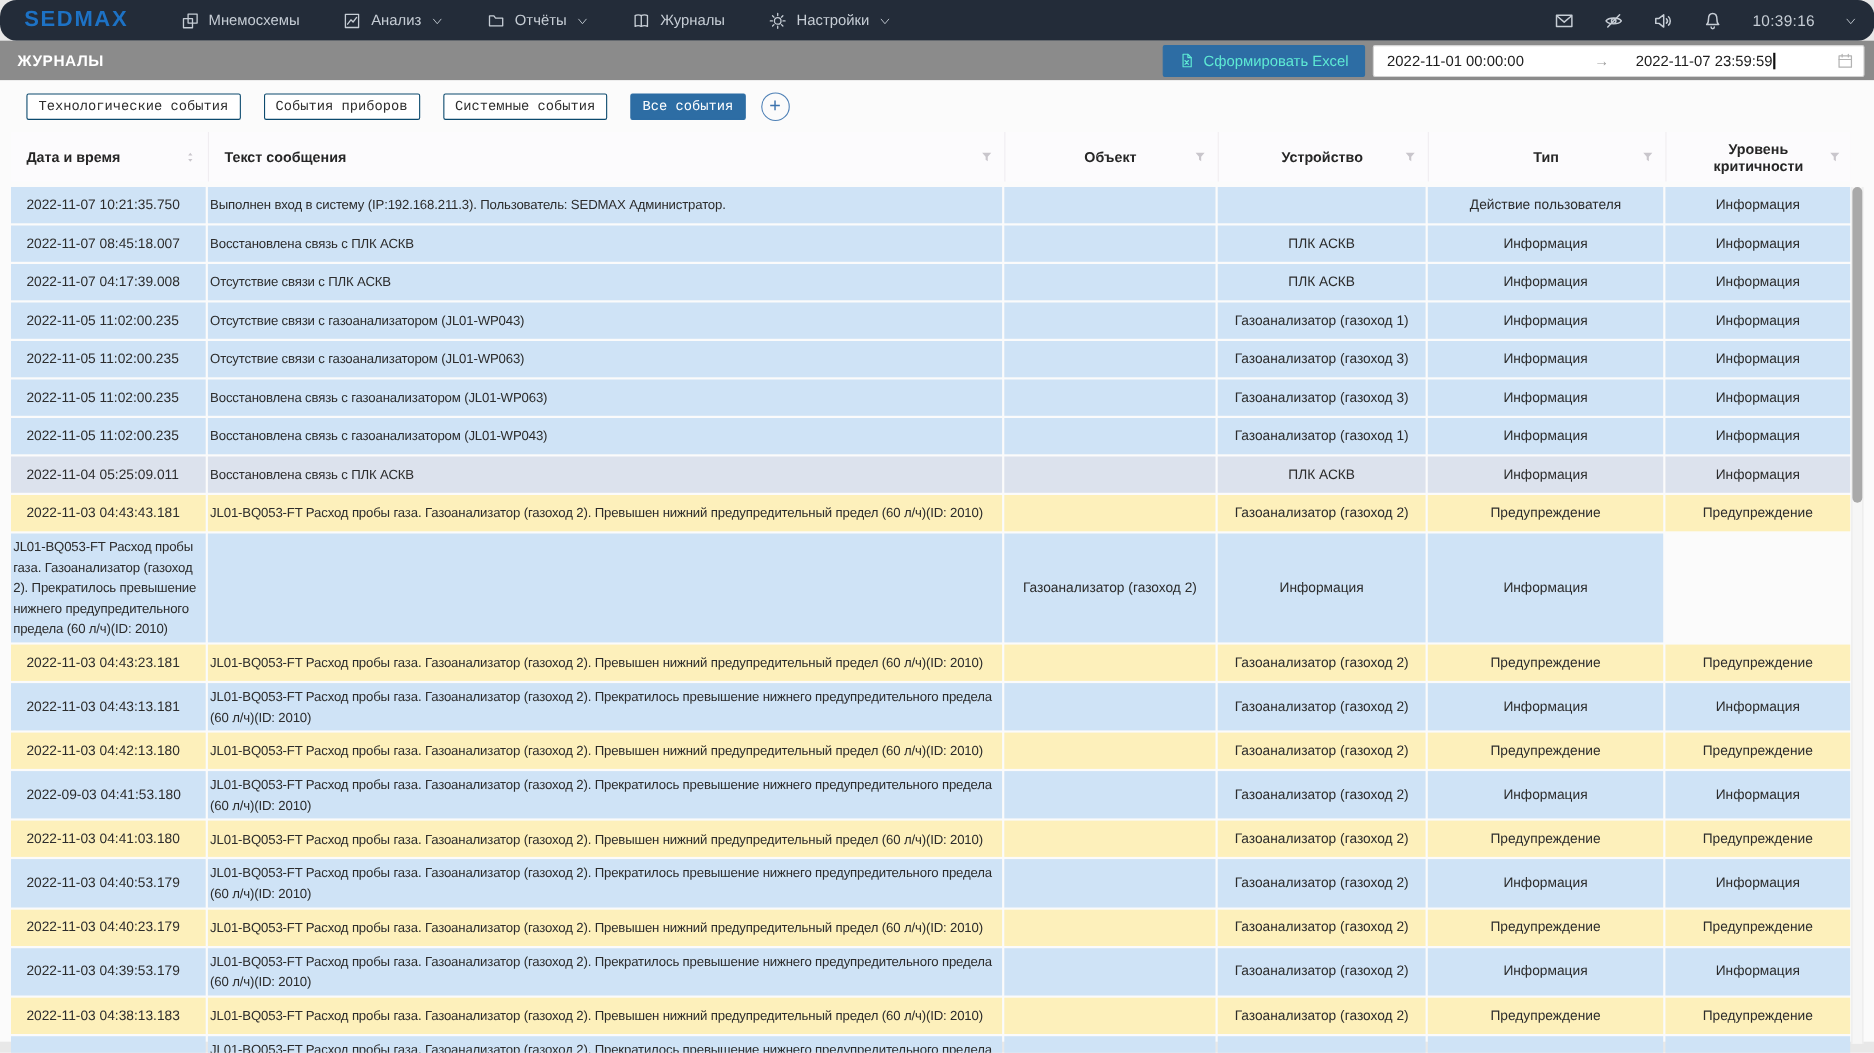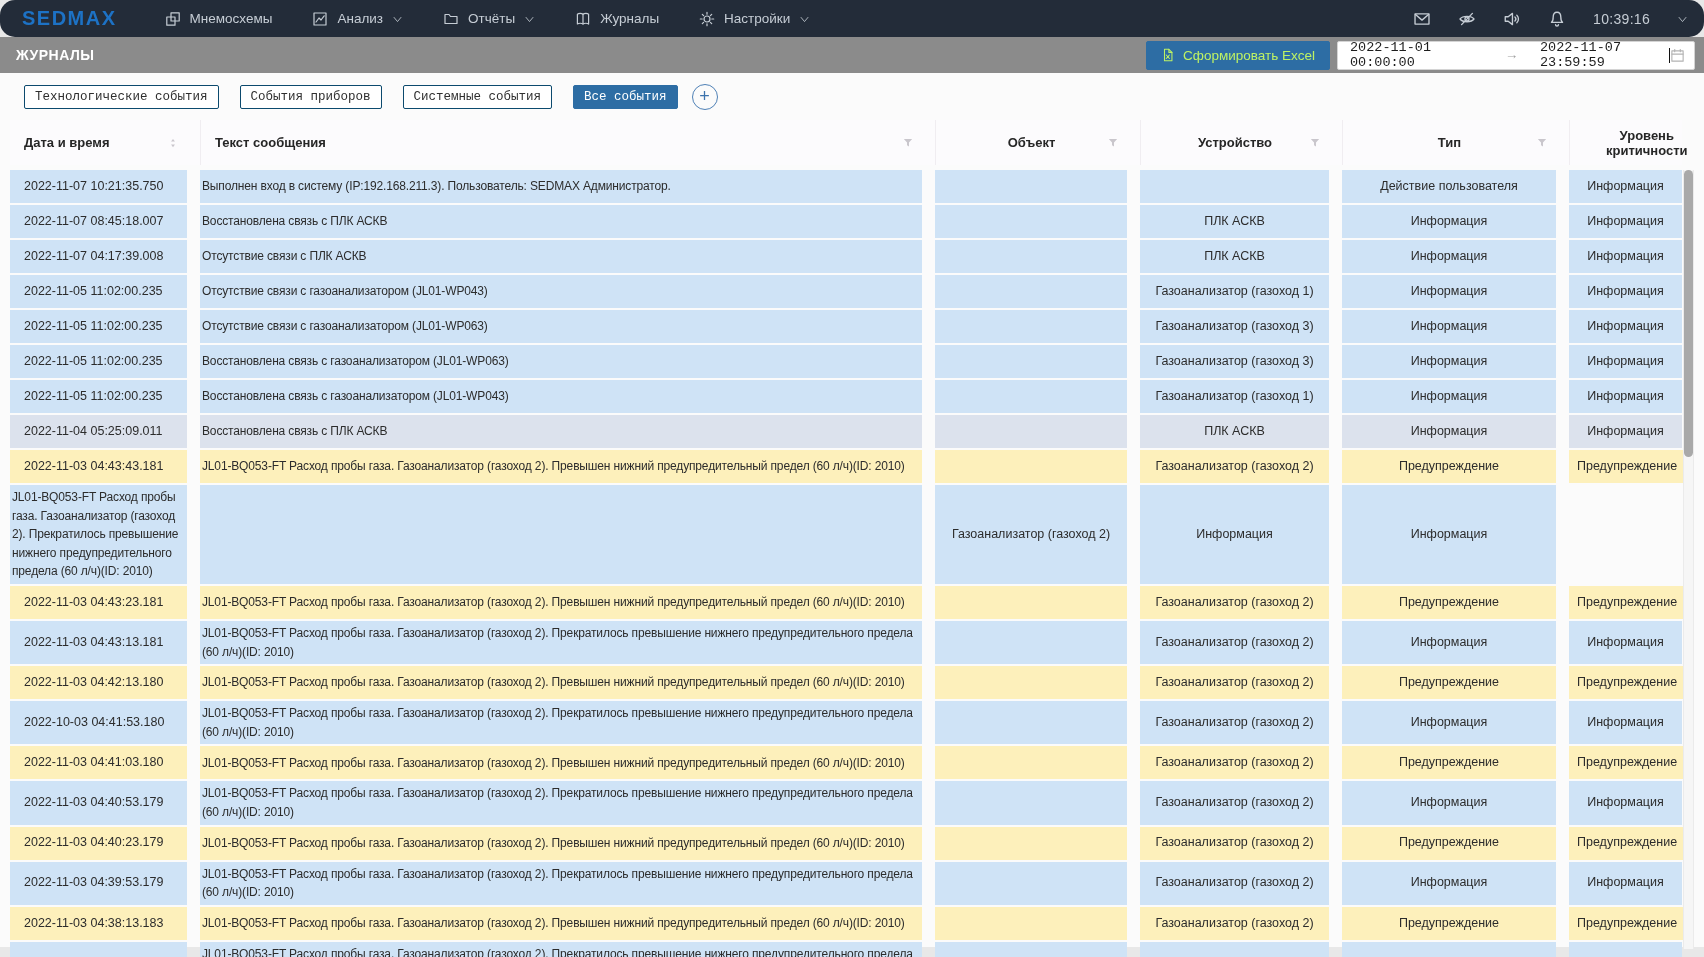--- a/index.html
+++ b/index.html
@@ -18,45 +18,45 @@
   .nav-item .nicon svg { width:16px; height:16px; }
   .chev svg { width:11px; height:11px; margin-top:2px; }
   .nav-right { display:flex; align-items:center; gap:27px; }
   .status-icon { cursor:pointer; }
   .status-icon svg { width:18px; height:18px; }
   .clock { font-size:14px; letter-spacing:.3px; }
 
   
   .subheader { height:36px; background:#8b8b8b; display:flex; align-items:center; padding:0 9px 0 16px; }
   .page-title { color:#ffffff; font-weight:bold; font-size:14px; letter-spacing:.5px; flex:1; }
-  .excel-btn { display:flex; align-items:center; gap:8px; background:#2d6da4; color:#bef264; border:1px solid #2d6da4;
+  .excel-btn { display:flex; align-items:center; gap:8px; background:#2d6da4; color:#5eead4; border:1px solid #2d6da4;
     height:29px; padding:0 14px; font-size:13.5px; border-radius:2px; cursor:pointer; margin-right:7px;
     font-family:inherit; }
   .excel-btn svg { width:14px; height:14px; }
-  .daterange { background:#fff; border:1px solid #d4d4d4; height:29px; width:358px; display:flex; align-items:center;
-    padding:0 9px 0 12px; font-size:13.5px; color:#1d1d1d; border-radius:2px;font-family:Liberation Mono, monospace; }
+  .daterange { background:#fff; border:1px solid #d4d4d4; height:29px; width:447px; display:flex; align-items:center;
+    padding:0 9px 0 12px; font-size:13.5px; color:#1d1d1d; border-radius:2px; }
   .daterange .from { width:178px; }
   .daterange .sep { color:#9f9f9f; width:34px; text-align:center; }
   .daterange .to { margin-left:14px; }
   .caret { display:inline-block; width:1.5px; height:15px; background:#101010; margin-left:1px; vertical-align:-3px; }
   .cal { margin-left:auto; color:#b3b3b3; cursor:pointer; }
   .cal svg { width:15px; height:15px; }
 
   
   .content { background:#fbfbfb; height:874px; }
   .tabs { display:flex; align-items:center; gap:9px; padding:11px 12px 10px 12px; }
   .tab { height:24px; display:flex; align-items:center; padding:0 10px; background:#fff; border:1px solid #0c4a6e;
     font-size:12.5px; color:#2e2e2e; border-radius:2px; cursor:pointer; font-family:Liberation Mono, monospace; white-space:nowrap;margin-left:12px; }
   .tab.active { background:#2d6da4; border-color:#2d6da4; color:#fff; }
   .add-btn { width:26px; height:26px; border-radius:50%; border:1px solid #4f81b6; color:#3c73ad; background:transparent;
     font-size:18px; line-height:1; display:flex; align-items:center; justify-content:center; cursor:pointer; margin-left:5px;
     font-family:inherit; padding-bottom:2px; }
 
   .table-wrap { margin:0 10px; position:relative; padding-right:12px; }
-  .thead, .trow { display:grid; grid-template-columns:177px 722px 192px 189px 214px 1fr; column-gap:13px; }
+  .thead, .trow { display:grid; grid-template-columns:177px 722px 192px 189px 214px 1fr; column-gap:2px; }
   .thead { background:#fcfbfd; height:45px; }
   .th { display:flex; align-items:center; font-weight:bold; font-size:13px; color:#262626; padding:0 8px 0 14px; position:relative; }
   .th + .th { border-left:1px solid #f0edf1; }
   .th .hicon { margin-left:auto; color:#c9c6cc; }
   .th.center { justify-content:center; padding:0 36px; text-align:center; }
   .th.center .hicon { position:absolute; right:8px; margin-left:0; }
   .hicon svg { width:12px; height:12px; }
 
   .tbody { margin-top:5px; }
   .trow { margin-bottom:2px; cursor:pointer; }
@@ -358,21 +358,21 @@
         </div>
         <div class="trow v-warning">
           <div class="td c-datetime">2022-11-03 04:42:13.180</div>
           <div class="td c-message">JL01-BQ053-FT Расход пробы газа. Газоанализатор (газоход 2). Превышен нижний предупредительный предел (60 л/ч)(ID: 2010)</div>
           <div class="td c-object"></div>
           <div class="td c-device">Газоанализатор (газоход 2)</div>
           <div class="td c-type">Предупреждение</div>
           <div class="td c-severity">Предупреждение</div>
         </div>
         <div class="trow v-info">
-          <div class="td c-datetime">2022-10-03 04:41:53.180</div>
+          <div class="td c-datetime">2022-09-03 04:41:53.180</div>
           <div class="td c-message">JL01-BQ053-FT Расход пробы газа. Газоанализатор (газоход 2). Прекратилось превышение нижнего предупредительного предела (60 л/ч)(ID: 2010)</div>
           <div class="td c-object"></div>
           <div class="td c-device">Газоанализатор (газоход 2)</div>
           <div class="td c-type">Информация</div>
           <div class="td c-severity">Информация</div>
         </div>
         <div class="trow v-warning">
           <div class="td c-datetime">2022-11-03 04:41:03.180</div>
           <div class="td c-message">JL01-BQ053-FT Расход пробы газа. Газоанализатор (газоход 2). Превышен нижний предупредительный предел (60 л/ч)(ID: 2010)</div>
           <div class="td c-object"></div>

